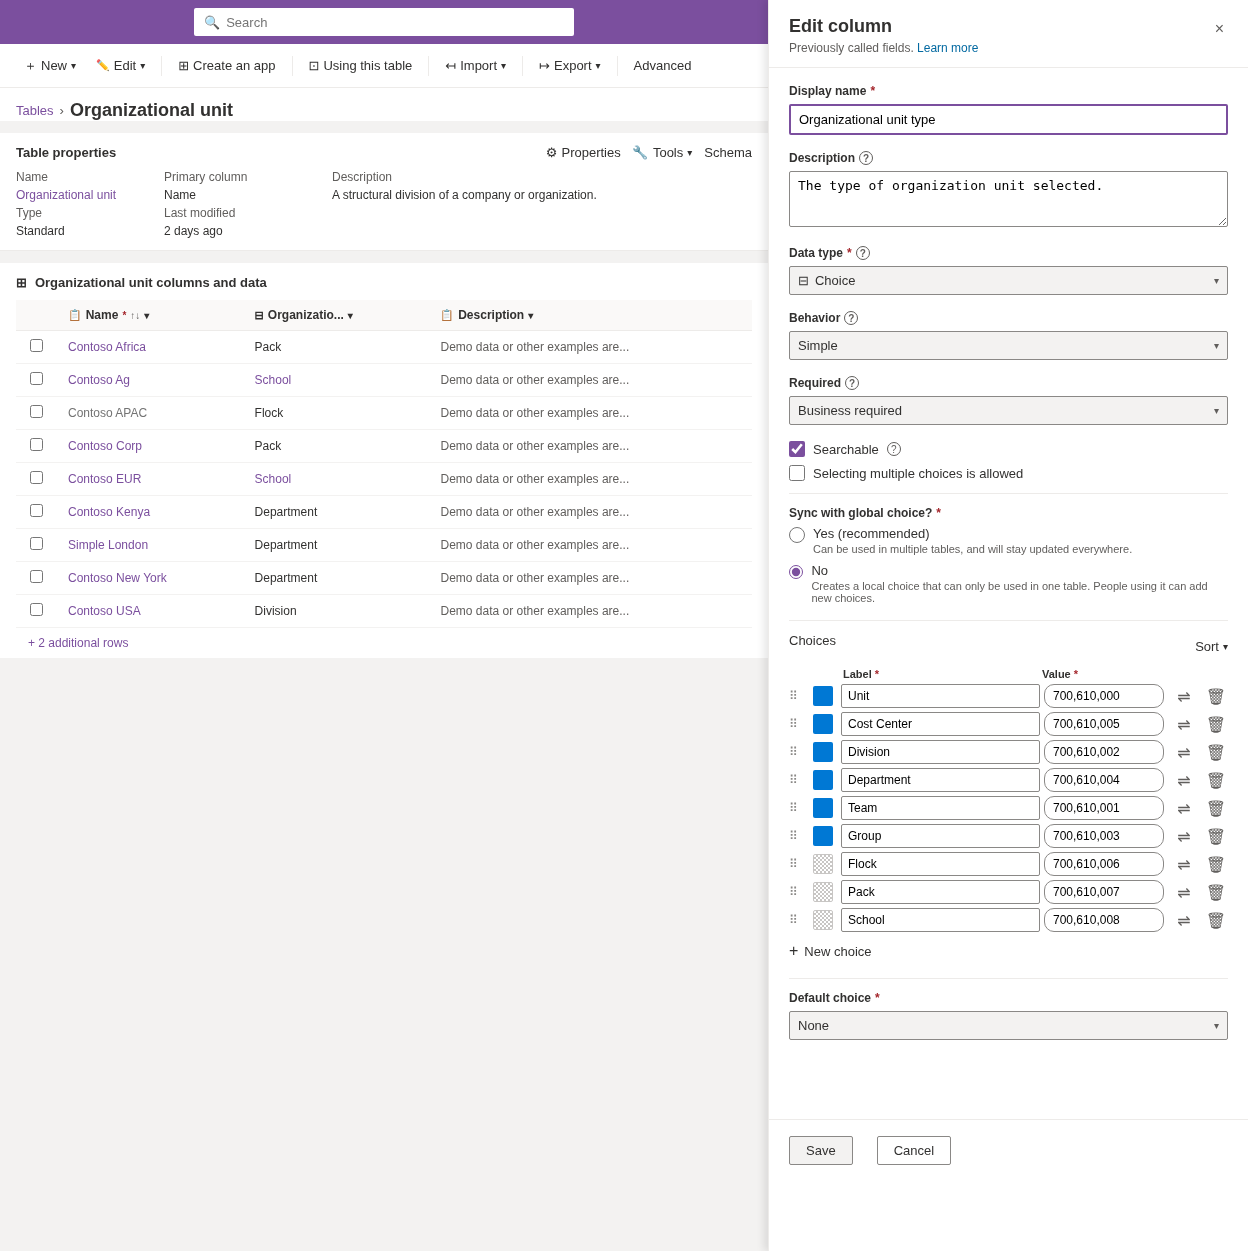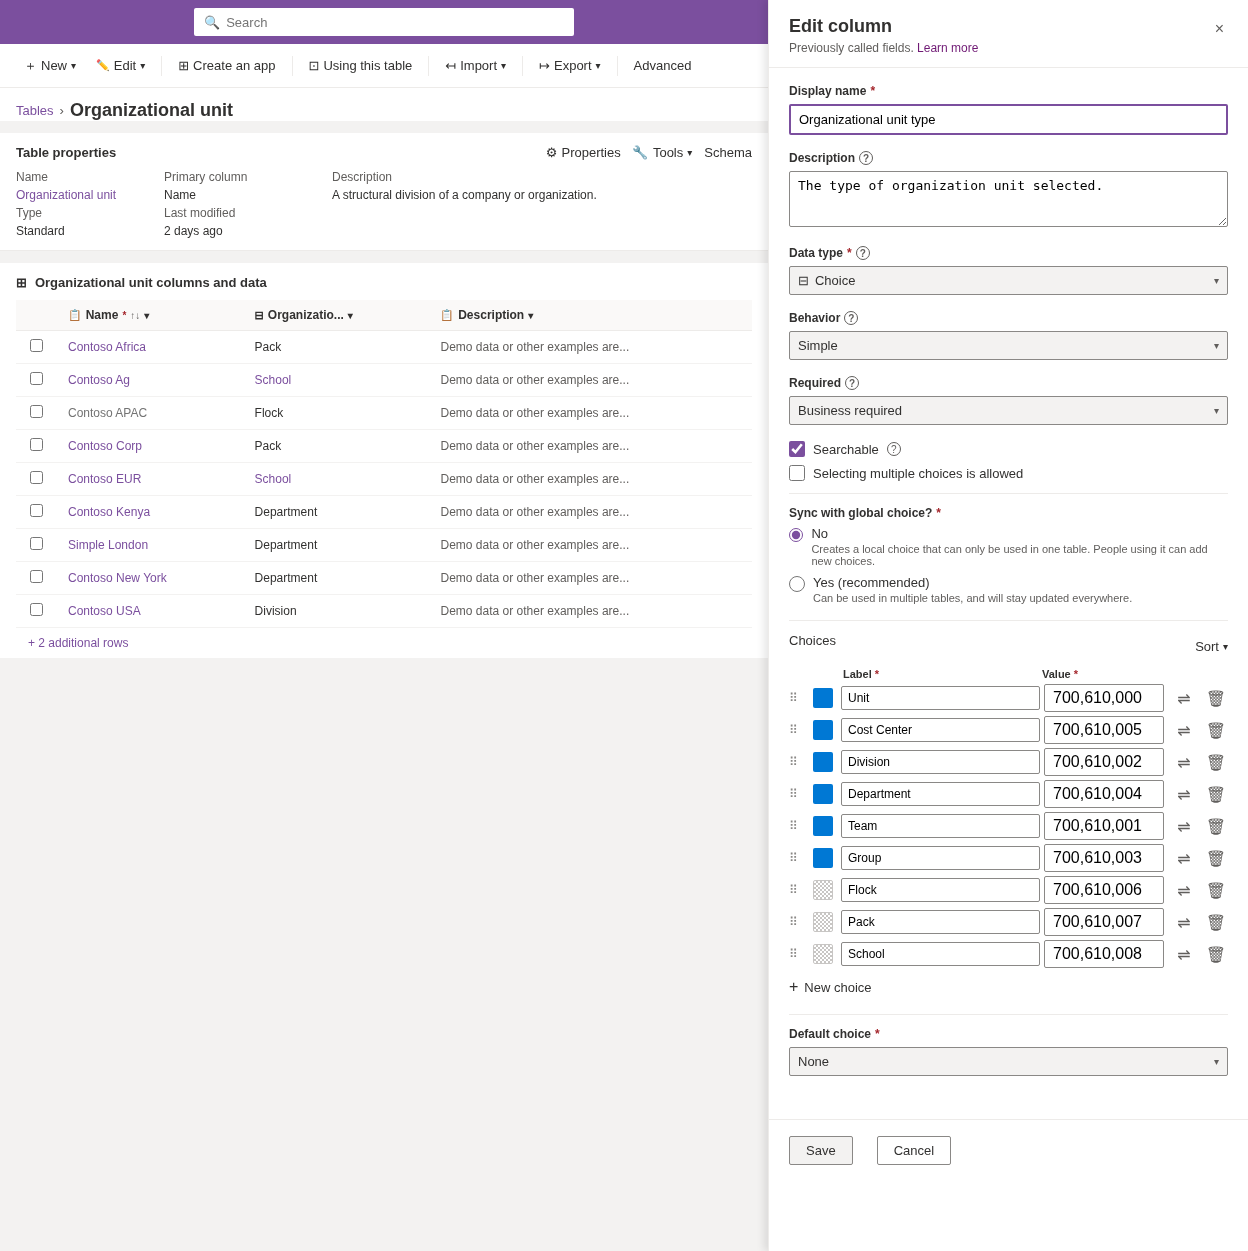--- a/index.html
+++ b/index.html
@@ -149,21 +149,21 @@
     }
     .panel-header {
       padding: 16px 20px 12px;
       border-bottom: 1px solid #edebe9;
       display: flex;
       justify-content: space-between;
       align-items: flex-start;
     }
     .panel-title { font-size: 18px; font-weight: 600; margin-bottom: 4px; }
     .panel-subtitle { font-size: 12px; color: #605e5c; }
-    .panel-subtitle a { color: #701a75; text-decoration: none; }
+    .panel-subtitle a { color: #0369a1; text-decoration: none; }
     .close-btn { 
       background: none; border: none; cursor: pointer; 
       font-size: 16px; color: #605e5c; padding: 4px;
     }
     .panel-body { padding: 16px 20px; }
     .field-group { margin-bottom: 16px; }
     .field-label { 
       font-size: 12px; font-weight: 600; margin-bottom: 6px; 
       display: flex; align-items: center; gap: 4px;
     }
@@ -260,23 +260,23 @@
     .choice-input {
       border: 1px solid #8a8886;
       border-radius: 2px;
       padding: 4px 6px;
       font-size: 12px;
       width: 100%;
       outline: none;
     }
     .choice-value-input {
       border: 1px solid #8a8886;
-      border-radius: 2px;
+      border-radius: 10px;
       padding: 4px 8px;
-      font-size: 16px;
+      font-size: 12px;
       width: 100%;
       outline: none;
     }
     .choice-action { 
       color: #605e5c; font-size: 14px; cursor: pointer; 
       display: flex; align-items: center; justify-content: center;
     }
     .add-choice-btn {
       display: flex;
       align-items: center;
@@ -673,31 +673,31 @@
 
       <div class="divider"></div>
 
       <div class="field-group">
         <div class="field-label">
           <span>Sync with global choice?</span>
           <span class="required">*</span>
         </div>
         <div class="radio-group">
           <div class="radio-row">
+            <input type="radio" name="sync" id="syncYes" style="">
+            <div>
+              <label for="syncYes">Yes (recommended)</label>
+              <div class="radio-desc">Can be used in multiple tables, and will stay updated everywhere.</div>
+            </div>
+          </div>
+          <div class="radio-row">
             <input type="radio" name="sync" id="syncNo" checked="" style="">
             <div>
               <label for="syncNo">No</label>
               <div class="radio-desc">Creates a local choice that can only be used in one table. People using it can add new choices.</div>
-            </div>
-          </div>
-          <div class="radio-row">
-            <input type="radio" name="sync" id="syncYes" style="">
-            <div>
-              <label for="syncYes">Yes (recommended)</label>
-              <div class="radio-desc">Can be used in multiple tables, and will stay updated everywhere.</div>
             </div>
           </div>
         </div>
       </div>
 
       <div class="divider"></div>
 
       <div>
         <div class="choices-header">
           <span class="section-title">Choices</span>

